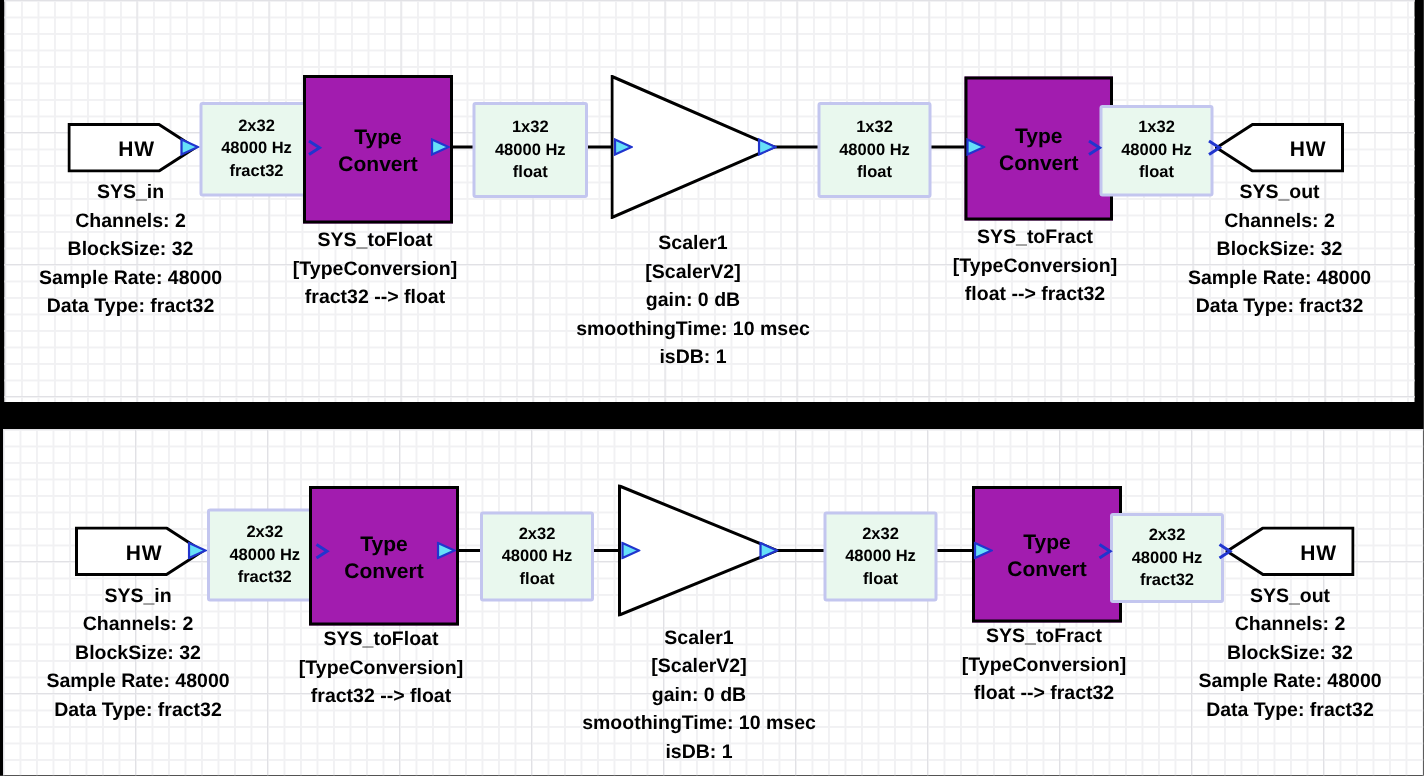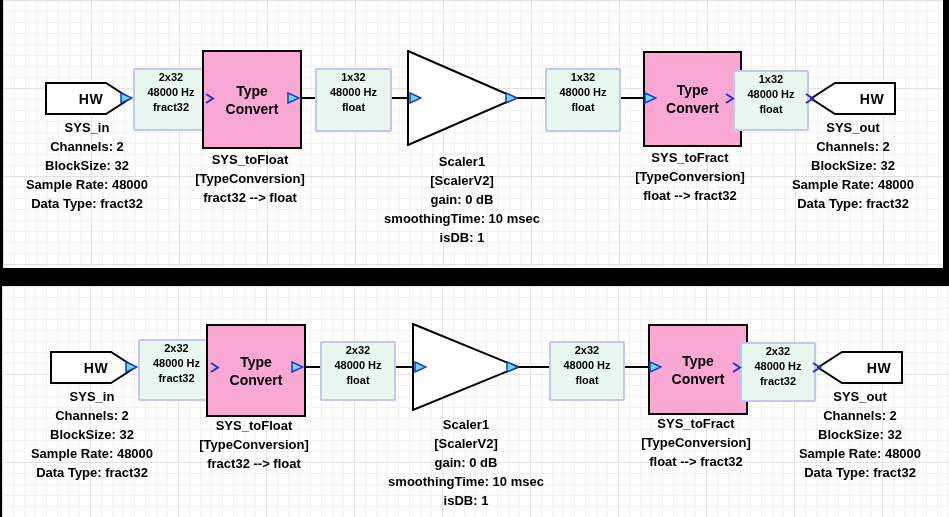--- a/index.html
+++ b/index.html
@@ -19,28 +19,28 @@
   }
   .node{position:absolute;z-index:3;}
   .node svg{display:block;}
   .hw-label{
     position:absolute;inset:0;display:flex;align-items:center;justify-content:center;
     font-size:14px;letter-spacing:.5px;margin-left:22px;
   }
   .hw-in .hw-label{padding-right:16px;}
   .hw-out .hw-label{padding-left:16px;}
   .tc-box{
-    position:absolute;z-index:3;background:#f9a8d4;border:2px solid #000;
+    position:absolute;z-index:3;background:#a21caf;border:2px solid #000;
     display:flex;flex-direction:column;align-items:center;justify-content:center;
     font-size:14px;line-height:18px;text-align:center;
   }
   .wirebox{
     position:absolute;z-index:3;background:var(--wl-bg);
     border:2px solid var(--wl-border);border-radius:2px;
-    display:flex;flex-direction:column;align-items:center;
+    display:flex;flex-direction:column;align-items:center;justify-content:center;
     font-size:11px;line-height:15px;text-align:center;white-space:nowrap;
   }
   .caption{
     position:absolute;z-index:4;transform:translateX(-50%);
     width:max-content;text-align:center;font-size:13px;line-height:19px;
   }
   .wire{position:absolute;z-index:2;height:2px;background:var(--wire-color);}
   .pin{position:absolute;z-index:5;}
   .pin polygon{fill:var(--pin-fill);stroke:var(--pin-stroke);stroke-width:1.5;}
   .pin polyline{fill:none;stroke:var(--pin-stroke);stroke-width:2;}

